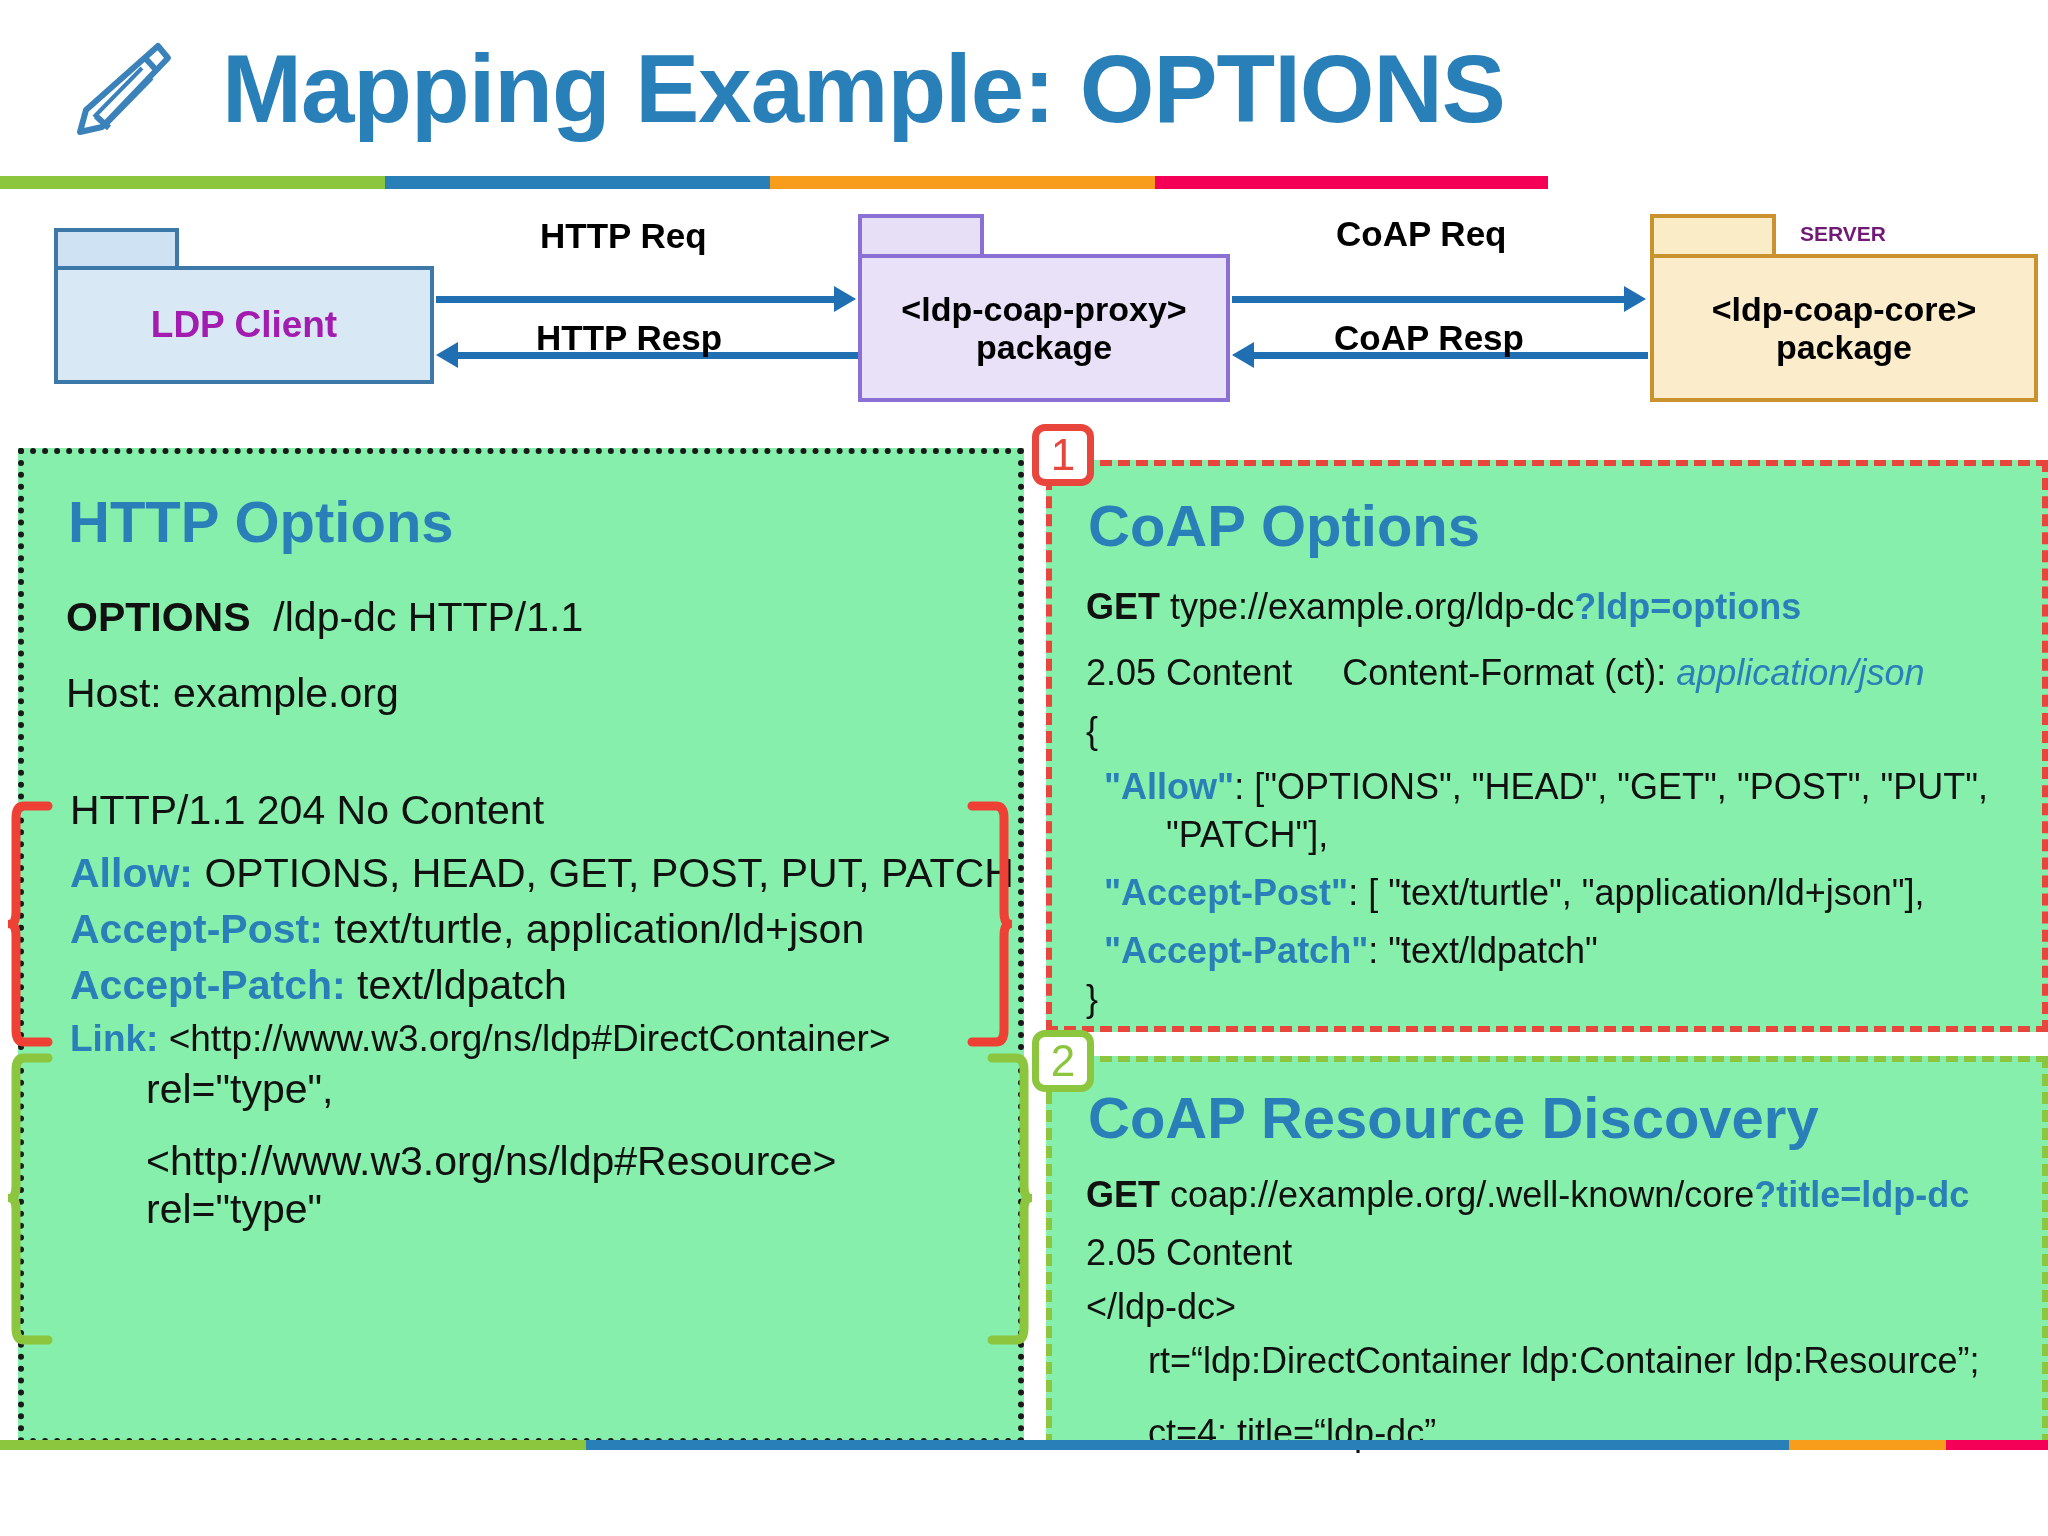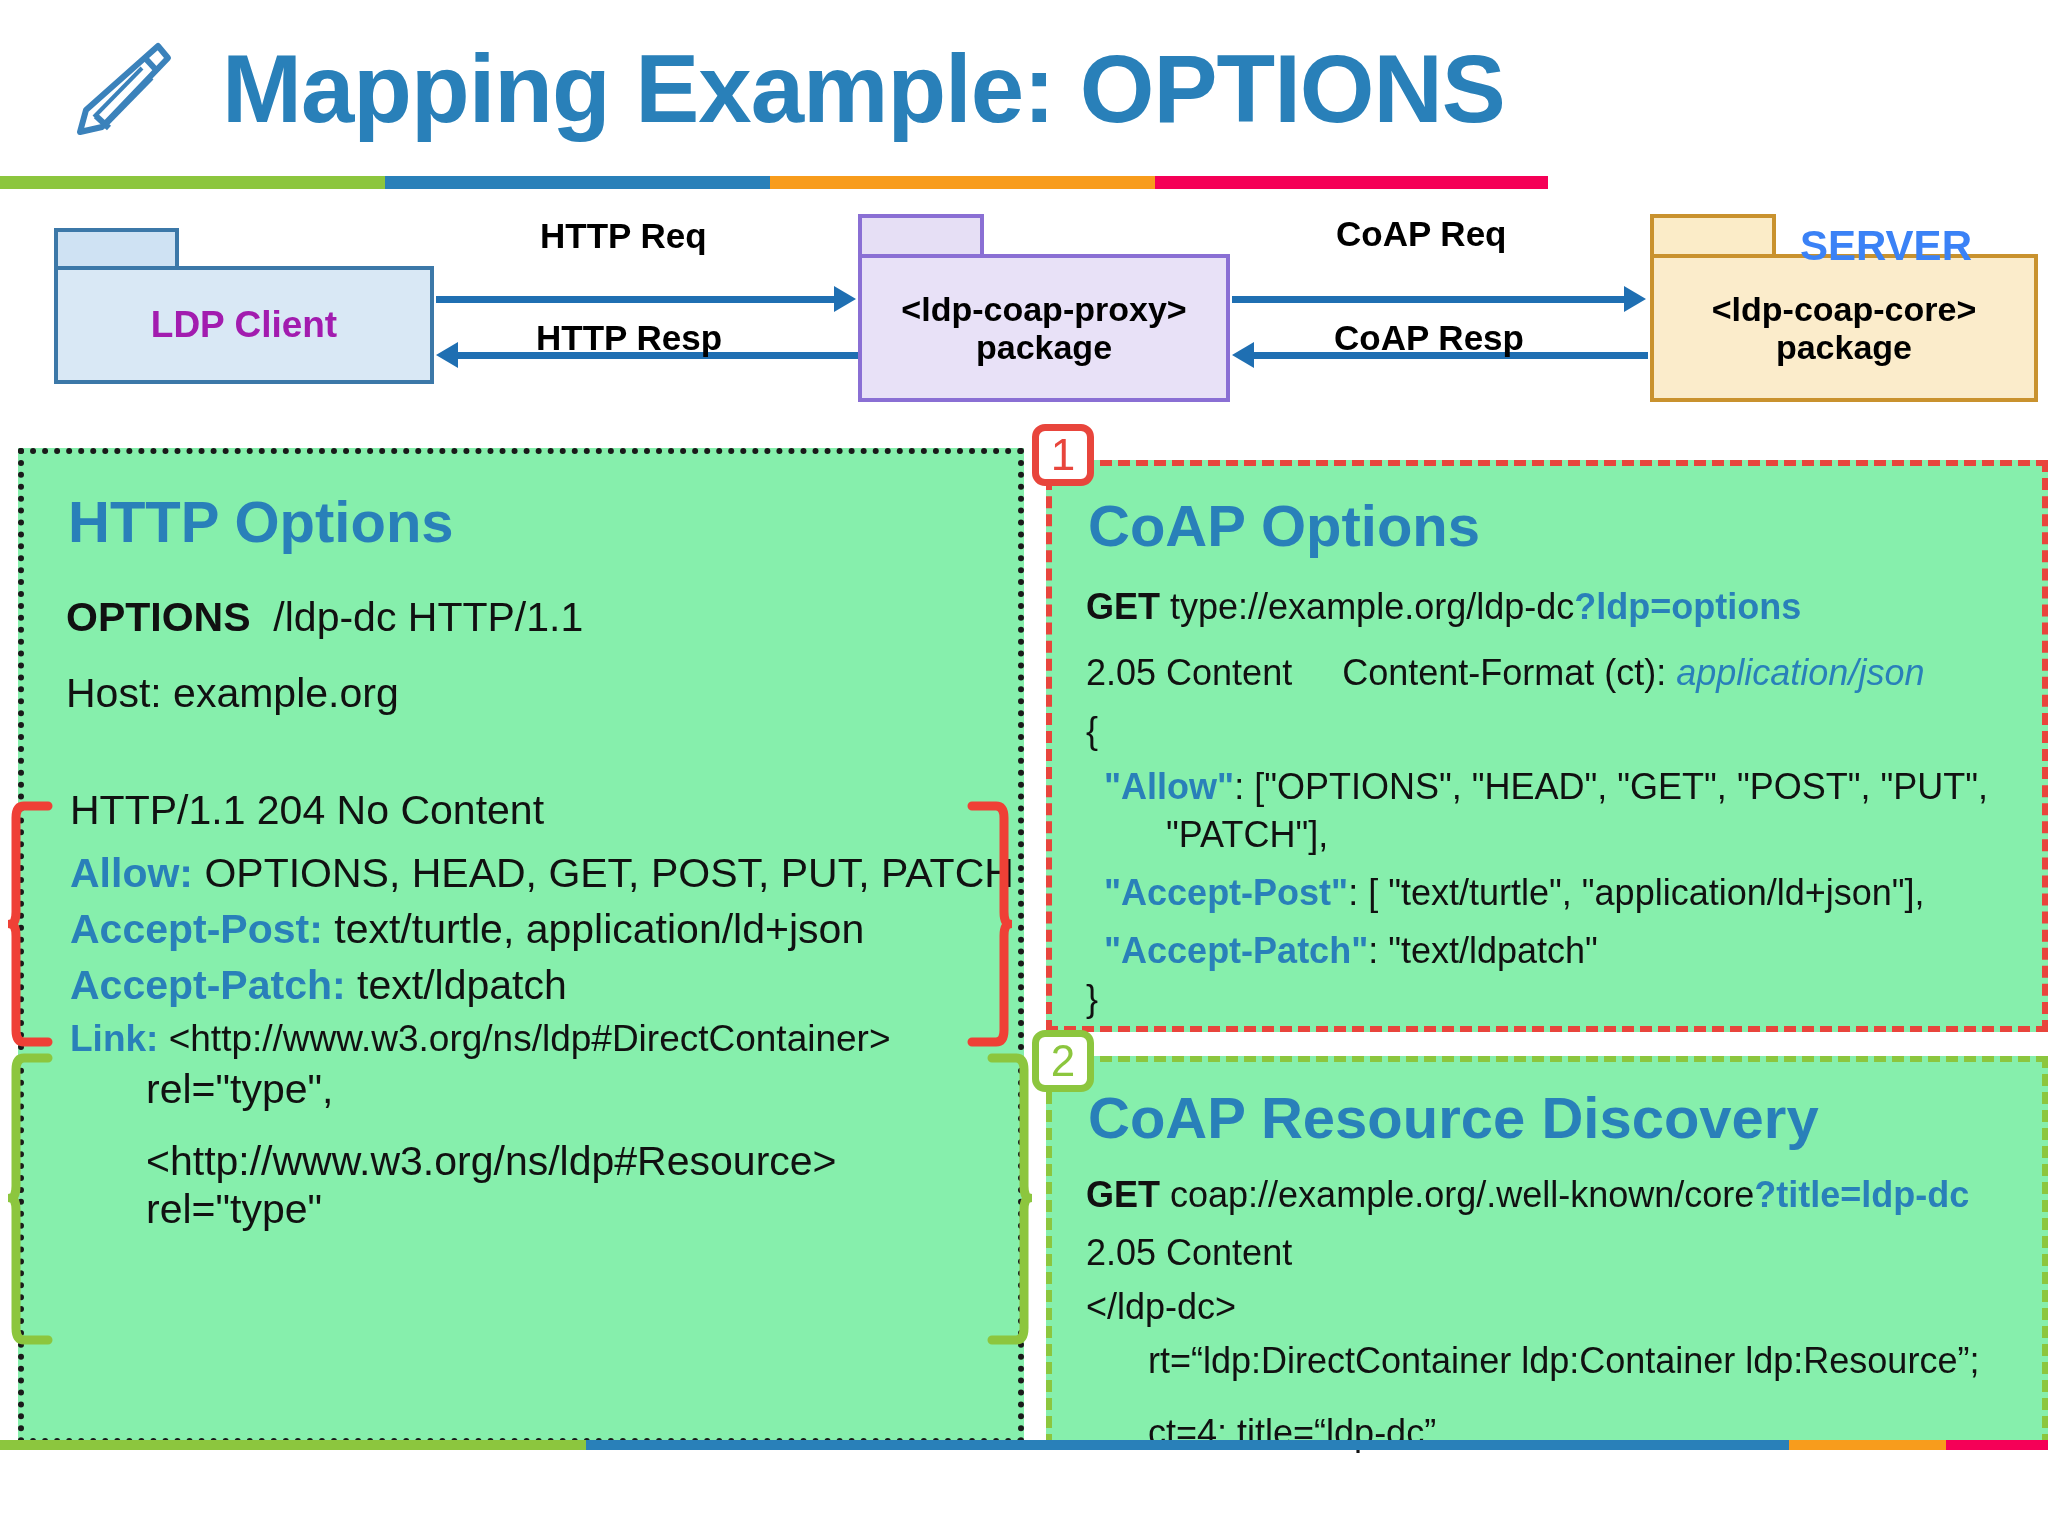--- a/index.html
+++ b/index.html
@@ -66,21 +66,21 @@
   #pkg-proxy .tab  { width: 126px; height: 44px; background: #e6dff5; border-color: #8a6fd4; }
   #pkg-proxy .body { top: 40px; width: 372px; height: 148px; background: #e8e1f7; border-color: #8a6fd4; font-size: 34px; color:#000; }
 
   
   #pkg-core { left: 1650px; top: 14px; width: 388px; height: 188px; }
   #pkg-core .tab  { width: 126px; height: 44px; background: #fbecc8; border-color: #c9922e; }
   #pkg-core .body { top: 40px; width: 388px; height: 148px; background: #fbeccb; border-color: #c9922e; font-size: 34px; color:#000; }
 
   .server-label {
     position: absolute; left: 1800px; top: 22px;
-    font-size: 42px; font-weight: bold; color: #3b82f6;
+    font-size: 21px; font-weight: bold; color: #701a75;
   }
 
   .arrow-line {
     position: absolute; height: 7px; background: #1f6fb2;
   }
   .arrow-head {
     position: absolute; width: 0; height: 0;
     border-top: 13px solid transparent; border-bottom: 13px solid transparent;
   }
   .arrow-head.right { border-left: 22px solid #1f6fb2; }

